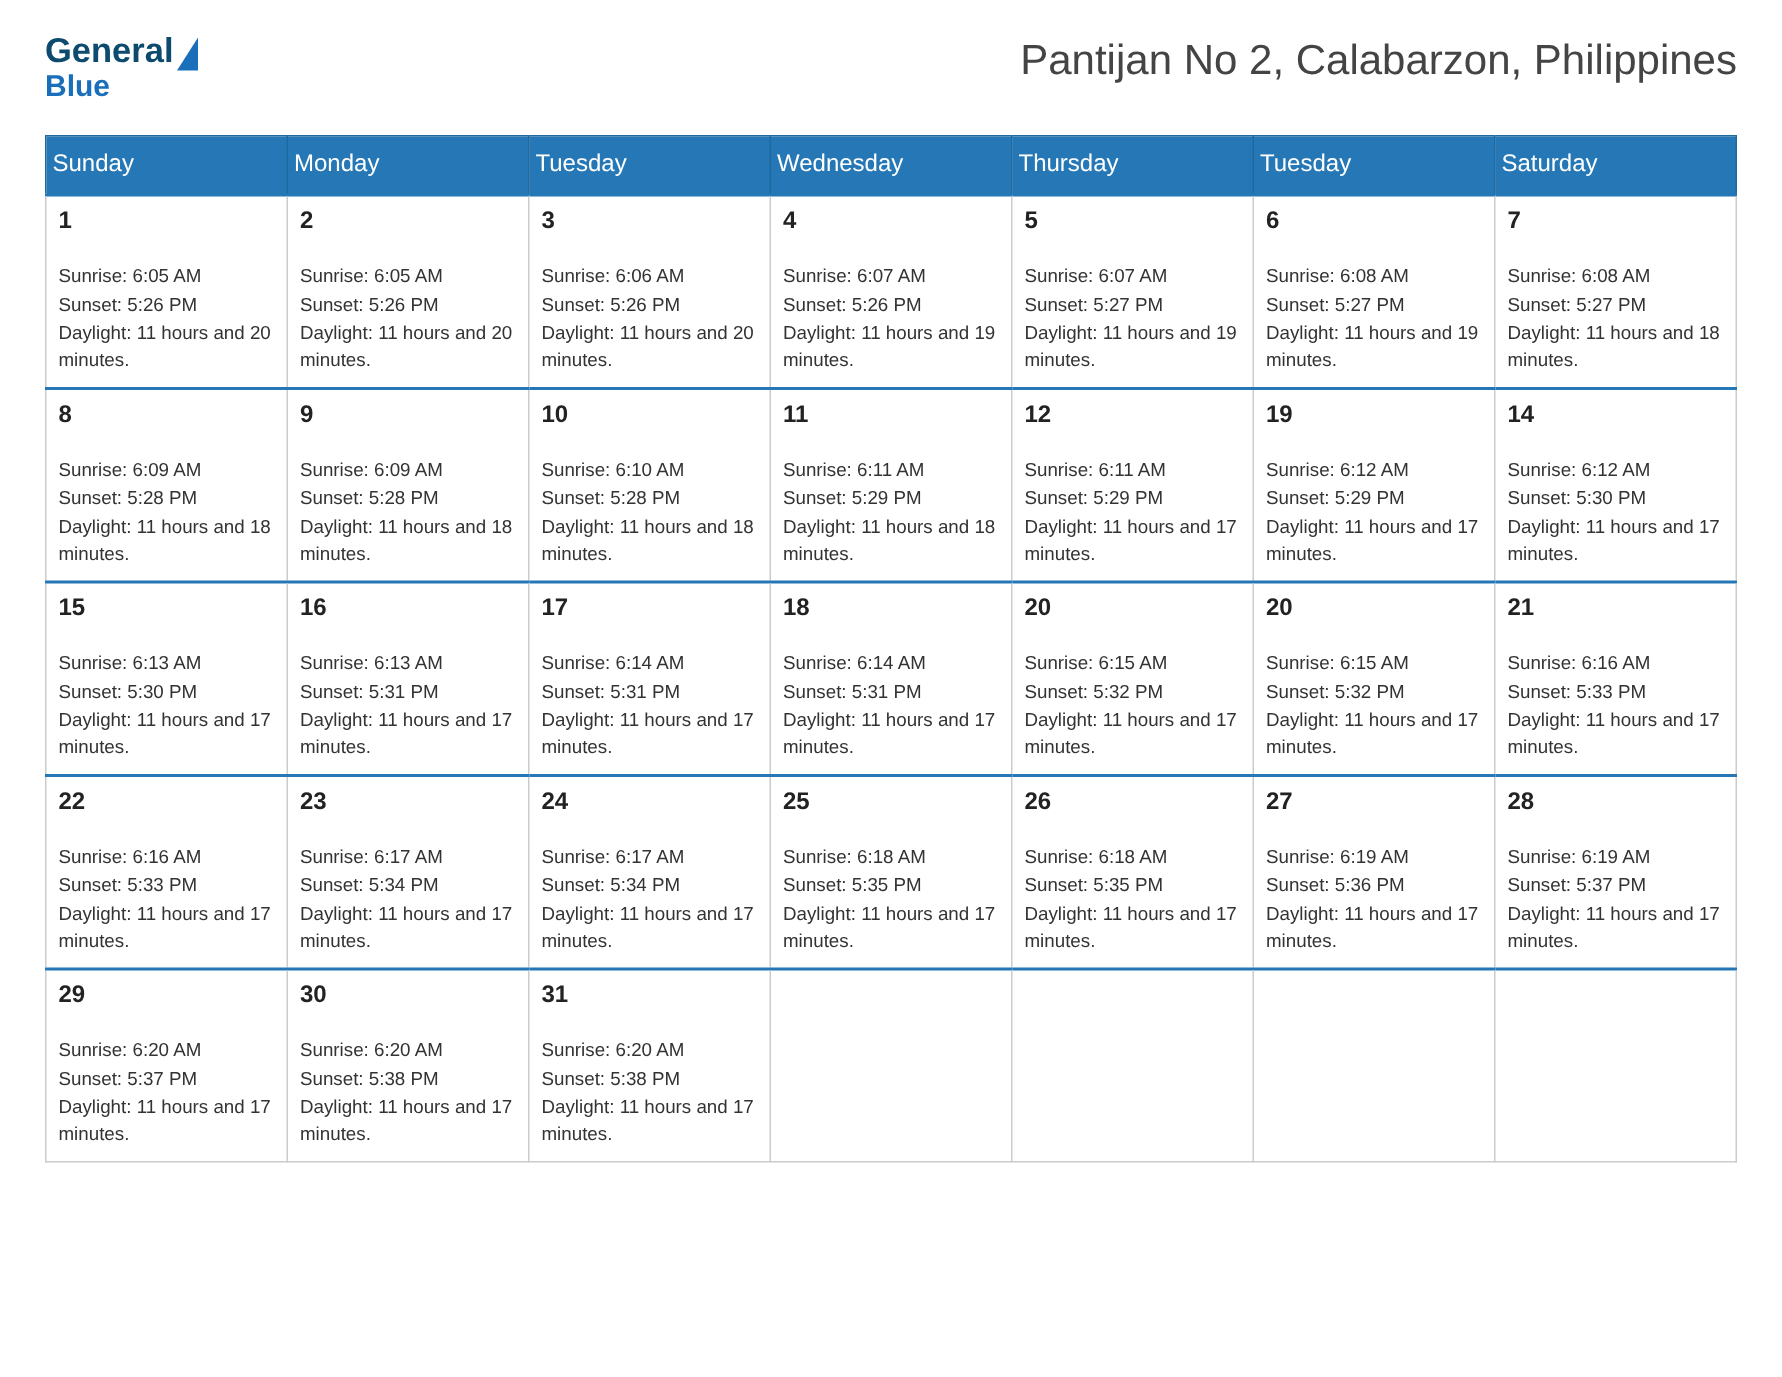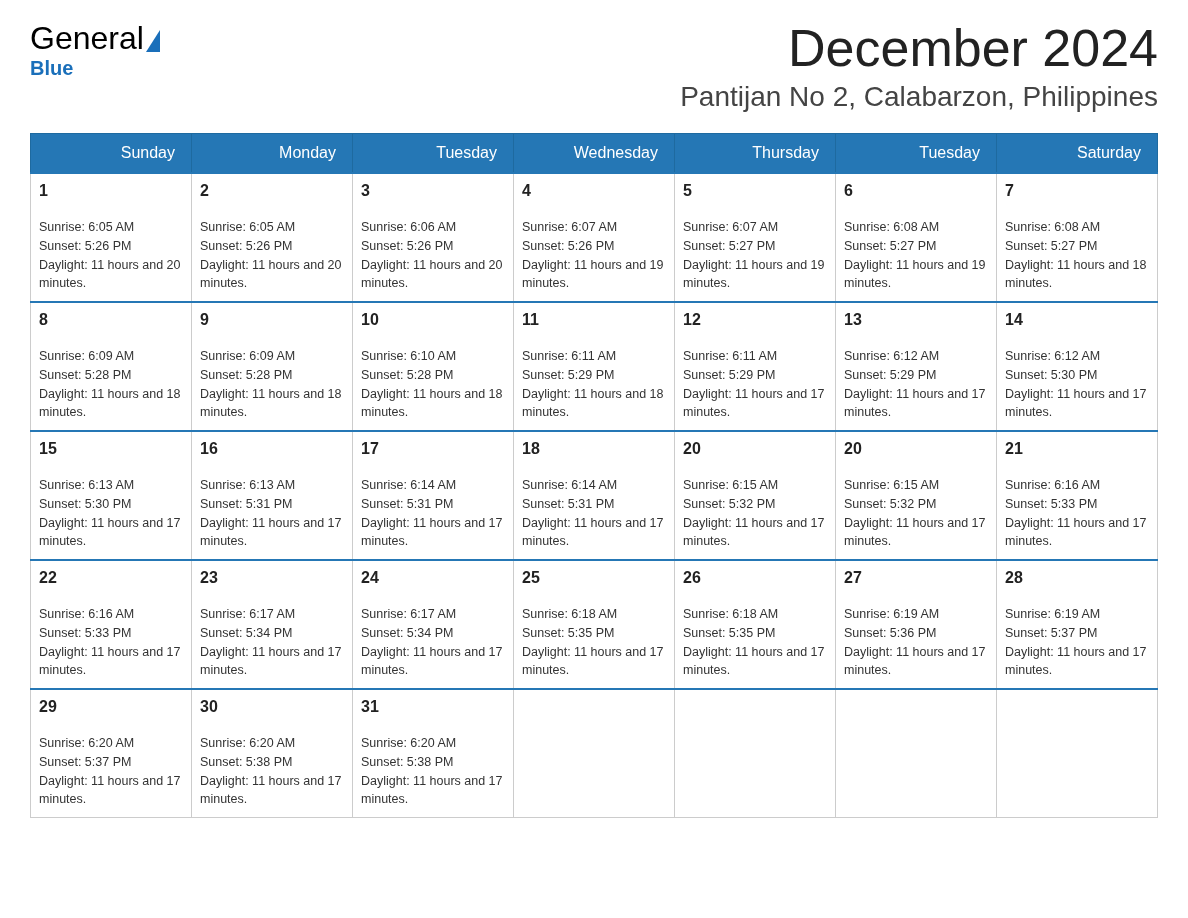--- a/index.html
+++ b/index.html
@@ -10,23 +10,23 @@
       min-height: 918px;
       padding: 20px 30px;
     }
     .header {
       display: flex;
       justify-content: space-between;
       align-items: flex-start;
       margin-bottom: 20px;
     }
     .logo-text-general {
-      font-size: 32px;
-      font-weight: normal;
-      color: #000000;
+      font-size: 23px;
+      font-weight: bold;
+      color: #0c4a6e;
     }
     .logo-text-blue {
       font-size: 20px;
       font-weight: bold;
       color: #1a6fba;
     }
     .logo-icon {
       width: 0;
       height: 0;
       border-left: 14px solid transparent;
@@ -58,24 +58,24 @@
       margin-top: 4px;
     }
     .calendar {
       width: 100%;
       border-collapse: collapse;
       border: 1px solid #aaa;
     }
     .calendar th {
       background-color: #2577b5;
       color: #fff;
-      padding: 10px 16px;
+      padding: 10px 4px;
       font-size: 16px;
       font-weight: normal;
-      text-align: right;
+      text-align: left;
       border: 1px solid #1e6aa0;
     }
     .calendar td {
       vertical-align: top;
       padding: 8px 8px;
       border: 1px solid #ccc;
       width: calc(100% / 7);
       min-height: 110px;
     }
     .calendar tr td {
@@ -102,21 +102,20 @@
 
 <div class="header">
   <div class="logo-wrapper">
     <div class="logo-line1">
       <span class="logo-text-general">General</span>
       <div class="logo-icon"></div>
     </div>
     <span class="logo-text-blue">Blue</span>
   </div>
   <div class="title-section">
-    <div class="month-year">December 2024</div>
     <div class="location">Pantijan No 2, Calabarzon, Philippines</div>
   </div>
 </div>
 
 <table class="calendar">
   <thead>
     <tr>
     <th>Sunday</th>
         <th>Monday</th>
         <th>Tuesday</th>
@@ -172,21 +171,21 @@
         </td>
         <td>
           <div class="day-number">11</div>
           <div class="day-info">Sunrise: 6:11 AM<br>Sunset: 5:29 PM<br>Daylight: 11 hours and 18 minutes.</div>
         </td>
         <td>
           <div class="day-number">12</div>
           <div class="day-info">Sunrise: 6:11 AM<br>Sunset: 5:29 PM<br>Daylight: 11 hours and 17 minutes.</div>
         </td>
         <td>
-          <div class="day-number">13</div>
+          <div class="day-number">19</div>
           <div class="day-info">Sunrise: 6:12 AM<br>Sunset: 5:29 PM<br>Daylight: 11 hours and 17 minutes.</div>
         </td>
         <td>
           <div class="day-number">14</div>
           <div class="day-info">Sunrise: 6:12 AM<br>Sunset: 5:30 PM<br>Daylight: 11 hours and 17 minutes.</div>
         </td>
       </tr>
       <tr>
         <td>
           <div class="day-number">15</div>

